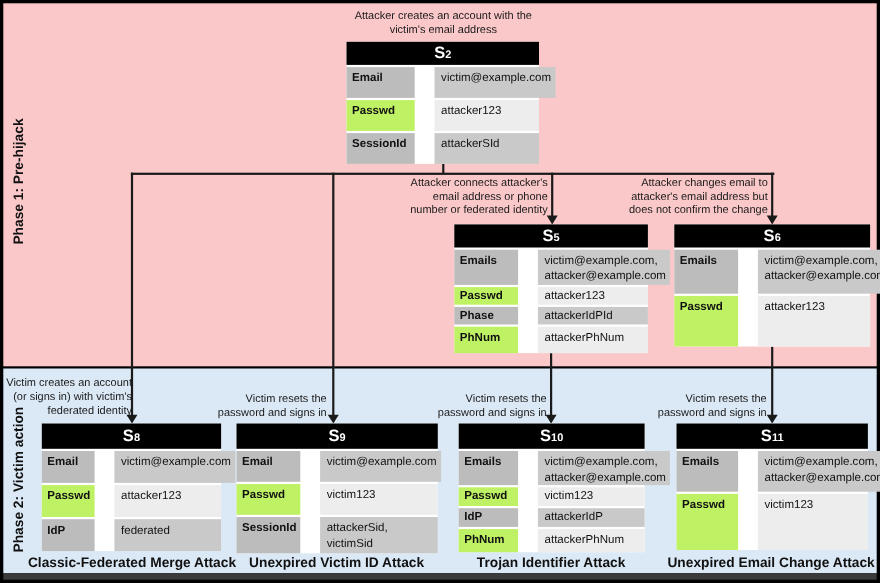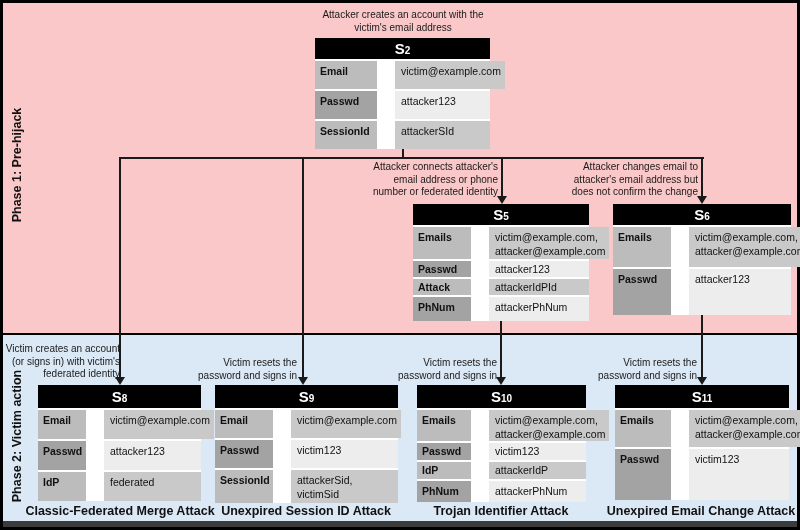--- a/index.html
+++ b/index.html
@@ -22,21 +22,21 @@
   .cap-right { text-align:right; }
 
   .tbl { position:absolute; background:#fff; display:flex; flex-direction:column; gap:2px; z-index:4; }
   .tbl-head { background:#000; color:#fff; display:flex; align-items:center; justify-content:center; font-weight:bold; font-size:15px; }
   .tbl-head sub { font-size:10px; font-weight:bold; position:relative; top:2px; }
   .trow { display:flex; gap:18px; }
   .tlabel { flex:0 0 auto; font-weight:bold; font-size:10.5px; padding:4px 4px 2px 5px; color:#111; }
   .tvalue { flex:1 1 auto; font-size:10.5px; padding:4px 4px 2px 6px; white-space:pre-line; line-height:13.5px; color:#111; }
   .dark  .tlabel { background:#bcbcbc; }
   .dark  .tvalue { background:#c9c9c9; }
-  .light .tlabel { background:#a3a3a3; }
+  .light .tlabel { background:#bef264; }
   .light .tvalue { background:#ededed; }
 
   .conn { position:absolute; background:#1a1a1a; z-index:2; }
   .arrowhead { position:absolute; width:0; height:0; border-left:5px solid transparent; border-right:5px solid transparent; border-top:8px solid #1a1a1a; z-index:2; }
 
   .attack-label { position:absolute; top:504px; width:220px; text-align:center; font-weight:bold; font-size:12.5px; color:#111; z-index:3; }
 </style>
 </head>
 <body>
 
@@ -112,21 +112,21 @@
     <div class="trow dark" style="height:32px;">
       <div class="tlabel" style="width:58px;">Emails</div>
       <div class="tvalue">victim@example.com,
 attacker@example.com</div>
     </div>
     <div class="trow light" style="height:16px;">
       <div class="tlabel" style="width:58px;padding-top:2px;">Passwd</div>
       <div class="tvalue" style="padding-top:2px;">attacker123</div>
     </div>
     <div class="trow dark" style="height:16px;">
-      <div class="tlabel" style="width:58px;padding-top:2px;">Attack</div>
+      <div class="tlabel" style="width:58px;padding-top:2px;">Phase</div>
       <div class="tvalue" style="padding-top:2px;">attackerIdPId</div>
     </div>
     <div class="trow light" style="height:24px;">
       <div class="tlabel" style="width:58px;">PhNum</div>
       <div class="tvalue">attackerPhNum</div>
     </div>
   </div>
 
   <div class="tbl" style="left:613px; top:204px; width:178px;">
     <div class="tbl-head" style="height:21px;">
@@ -217,16 +217,16 @@
       <div class="tvalue">victim@example.com,
 attacker@example.com</div>
     </div>
     <div class="trow light" style="height:51px;">
       <div class="tlabel" style="width:56px;">Passwd</div>
       <div class="tvalue">victim123</div>
     </div>
   </div>
 
   <div class="attack-label" style="left:10px;">Classic-Federated Merge Attack</div>
-  <div class="attack-label" style="left:196px;">Unexpired Session ID Attack</div>
+  <div class="attack-label" style="left:196px;">Unexpired Victim ID Attack</div>
   <div class="attack-label" style="left:391px;">Trojan Identifier Attack</div>
   <div class="attack-label" style="left:591px;">Unexpired Email Change Attack</div>
 </div>
 
 </body></html>

